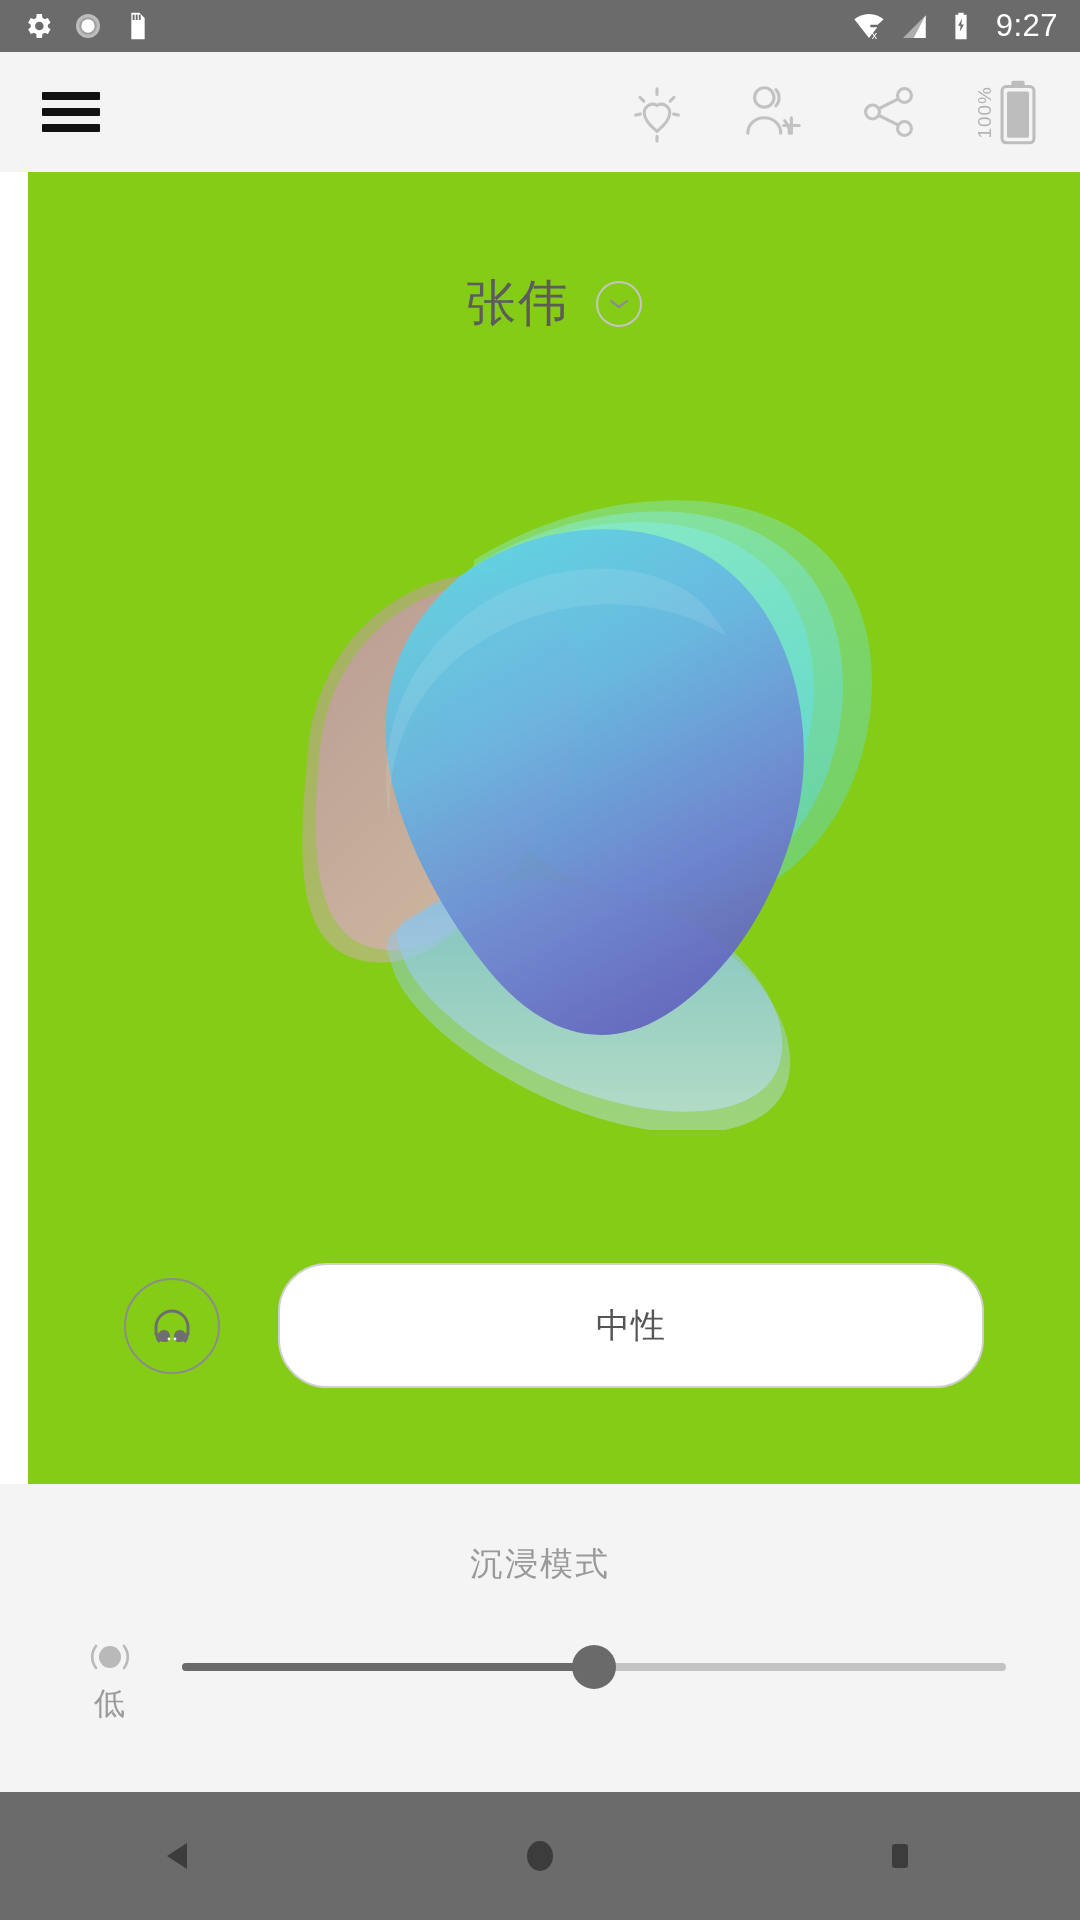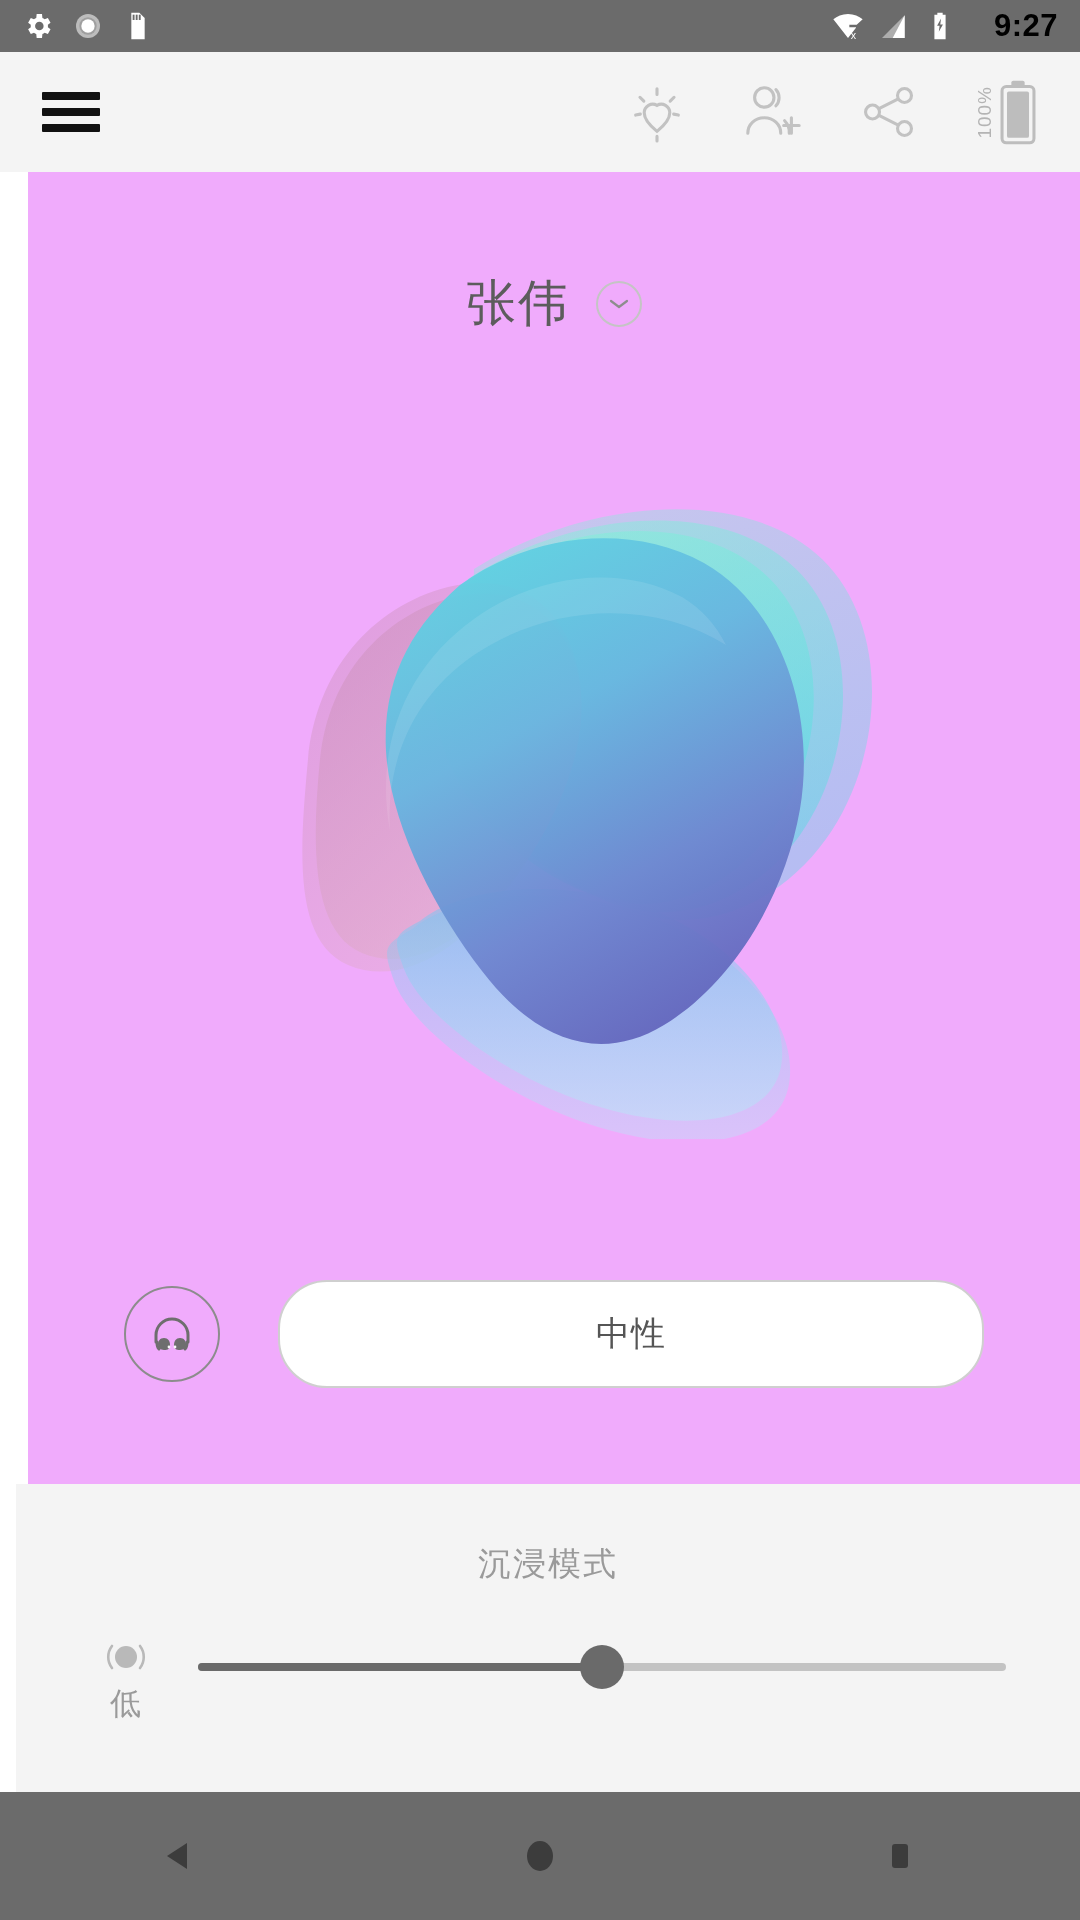--- a/index.html
+++ b/index.html
@@ -11,40 +11,40 @@
   .screen { position:relative; width:1080px; height:1920px; display:flex; flex-direction:column; }
 
   
   .statusbar {
     height:52px; background:#6b6b6b; display:flex; align-items:center;
     padding:0 22px; flex:0 0 52px;
   }
   .sb-left { display:flex; align-items:center; gap:18px; }
   .sb-right { margin-left:auto; display:flex; align-items:center; gap:14px; }
   .sb-icon { width:32px; height:32px; display:block; }
-  .sb-time { color:#000000; font-size:31px; font-weight:700; letter-spacing:0.5px; margin-left:24px; }
+  .sb-time { color:#ffffff; font-size:31px; font-weight:400; letter-spacing:0.5px; margin-left:5px; }
 
   
   .appbar {
     height:120px; background:#f4f4f4; display:flex; align-items:center;
     padding:0 42px; flex:0 0 120px;
   }
   .hamburger { width:58px; height:40px; display:flex; flex-direction:column; justify-content:space-between; cursor:pointer; }
   .hamburger span { display:block; height:8px; background:#111; border-radius:1px; }
   .appbar-actions { margin-left:auto; display:flex; align-items:center; gap:50px; }
   .ab-btn { width:66px; height:66px; display:flex; align-items:center; justify-content:center; cursor:pointer; }
   .ab-btn svg { display:block; }
   .batt-wrap { display:flex; align-items:center; gap:3px; }
   .batt-pct {
     writing-mode:vertical-rl; transform:rotate(180deg);
     font-size:19px; color:#b4b4b4; letter-spacing:1px;
   }
 
   
-  .main { flex:1 1 auto; background:#f0abfc; position:relative; display:flex; flex-direction:column;margin-left:28px; }
+  .main { flex:1 1 auto; background:#84cc16; position:relative; display:flex; flex-direction:column;margin-left:28px; }
 
   .name-row {
     margin-top:98px; display:flex; align-items:center; justify-content:center; gap:26px;
   }
   .name-text { font-size:50px; color:#5c5c5c; font-weight:400; letter-spacing:2px; }
   .name-chevron {
     width:46px; height:46px; border:2px solid #c4c4c4; border-radius:50%;
     display:flex; align-items:center; justify-content:center; cursor:pointer;
   }
 
@@ -58,37 +58,37 @@
   
   .mode-row {
     display:flex; align-items:center; padding:0 96px 0 96px;
     margin-bottom:96px; gap:58px;
   }
   .headphone-btn {
     width:96px; height:96px; border:2px solid #8c8c8c; border-radius:50%;
     display:flex; align-items:center; justify-content:center; flex:0 0 96px; cursor:pointer;
   }
   .segctl {
-    flex:1 1 auto; height:108px; border:2px solid #cfcfcf; border-radius:49px;
+    flex:1 1 auto; height:125px; border:2px solid #cfcfcf; border-radius:49px;
     background:#ffffff; display:flex; align-items:center; padding:5px; position:relative;
   }
   .seg {
     flex:1 1 50%; height:100%; border-radius:44px;
     display:flex; align-items:center; justify-content:center;
     font-size:34px; cursor:pointer; letter-spacing:1px;
   }
   .seg.inactive { color:#555555; }
   .seg.active {
     color:#ffffff;
     background:linear-gradient(180deg,#3d7b7a 0%,#4a8b9b 42%,#72b0d8 100%);
     box-shadow:0 2px 8px rgba(0,0,0,0.14);
   }
 
   
-  .panel { background:#f4f4f4; flex:0 0 308px; padding:58px 0 0 0; position:relative;margin-left:16px; }
+  .panel { background:#f4f4f4; flex:0 0 308px; padding:58px 0 0 0; position:relative; }
   .panel-title { text-align:center; font-size:33px; color:#9a9a9a; letter-spacing:2px; }
   .slider-row { display:flex; align-items:flex-start; margin-top:50px; padding:0 56px; }
   .end-label { width:108px; display:flex; flex-direction:column; align-items:center; gap:6px; flex:0 0 108px; }
   .end-label .cap { font-size:31px; color:#9a9a9a; letter-spacing:1px; }
   .slider {
     flex:1 1 auto; position:relative; height:62px; margin:0 18px; cursor:pointer;
   }
   .track {
     position:absolute; left:0; right:0; top:26px; height:8px;
     background:#c3c3c3; border-radius:4px;

